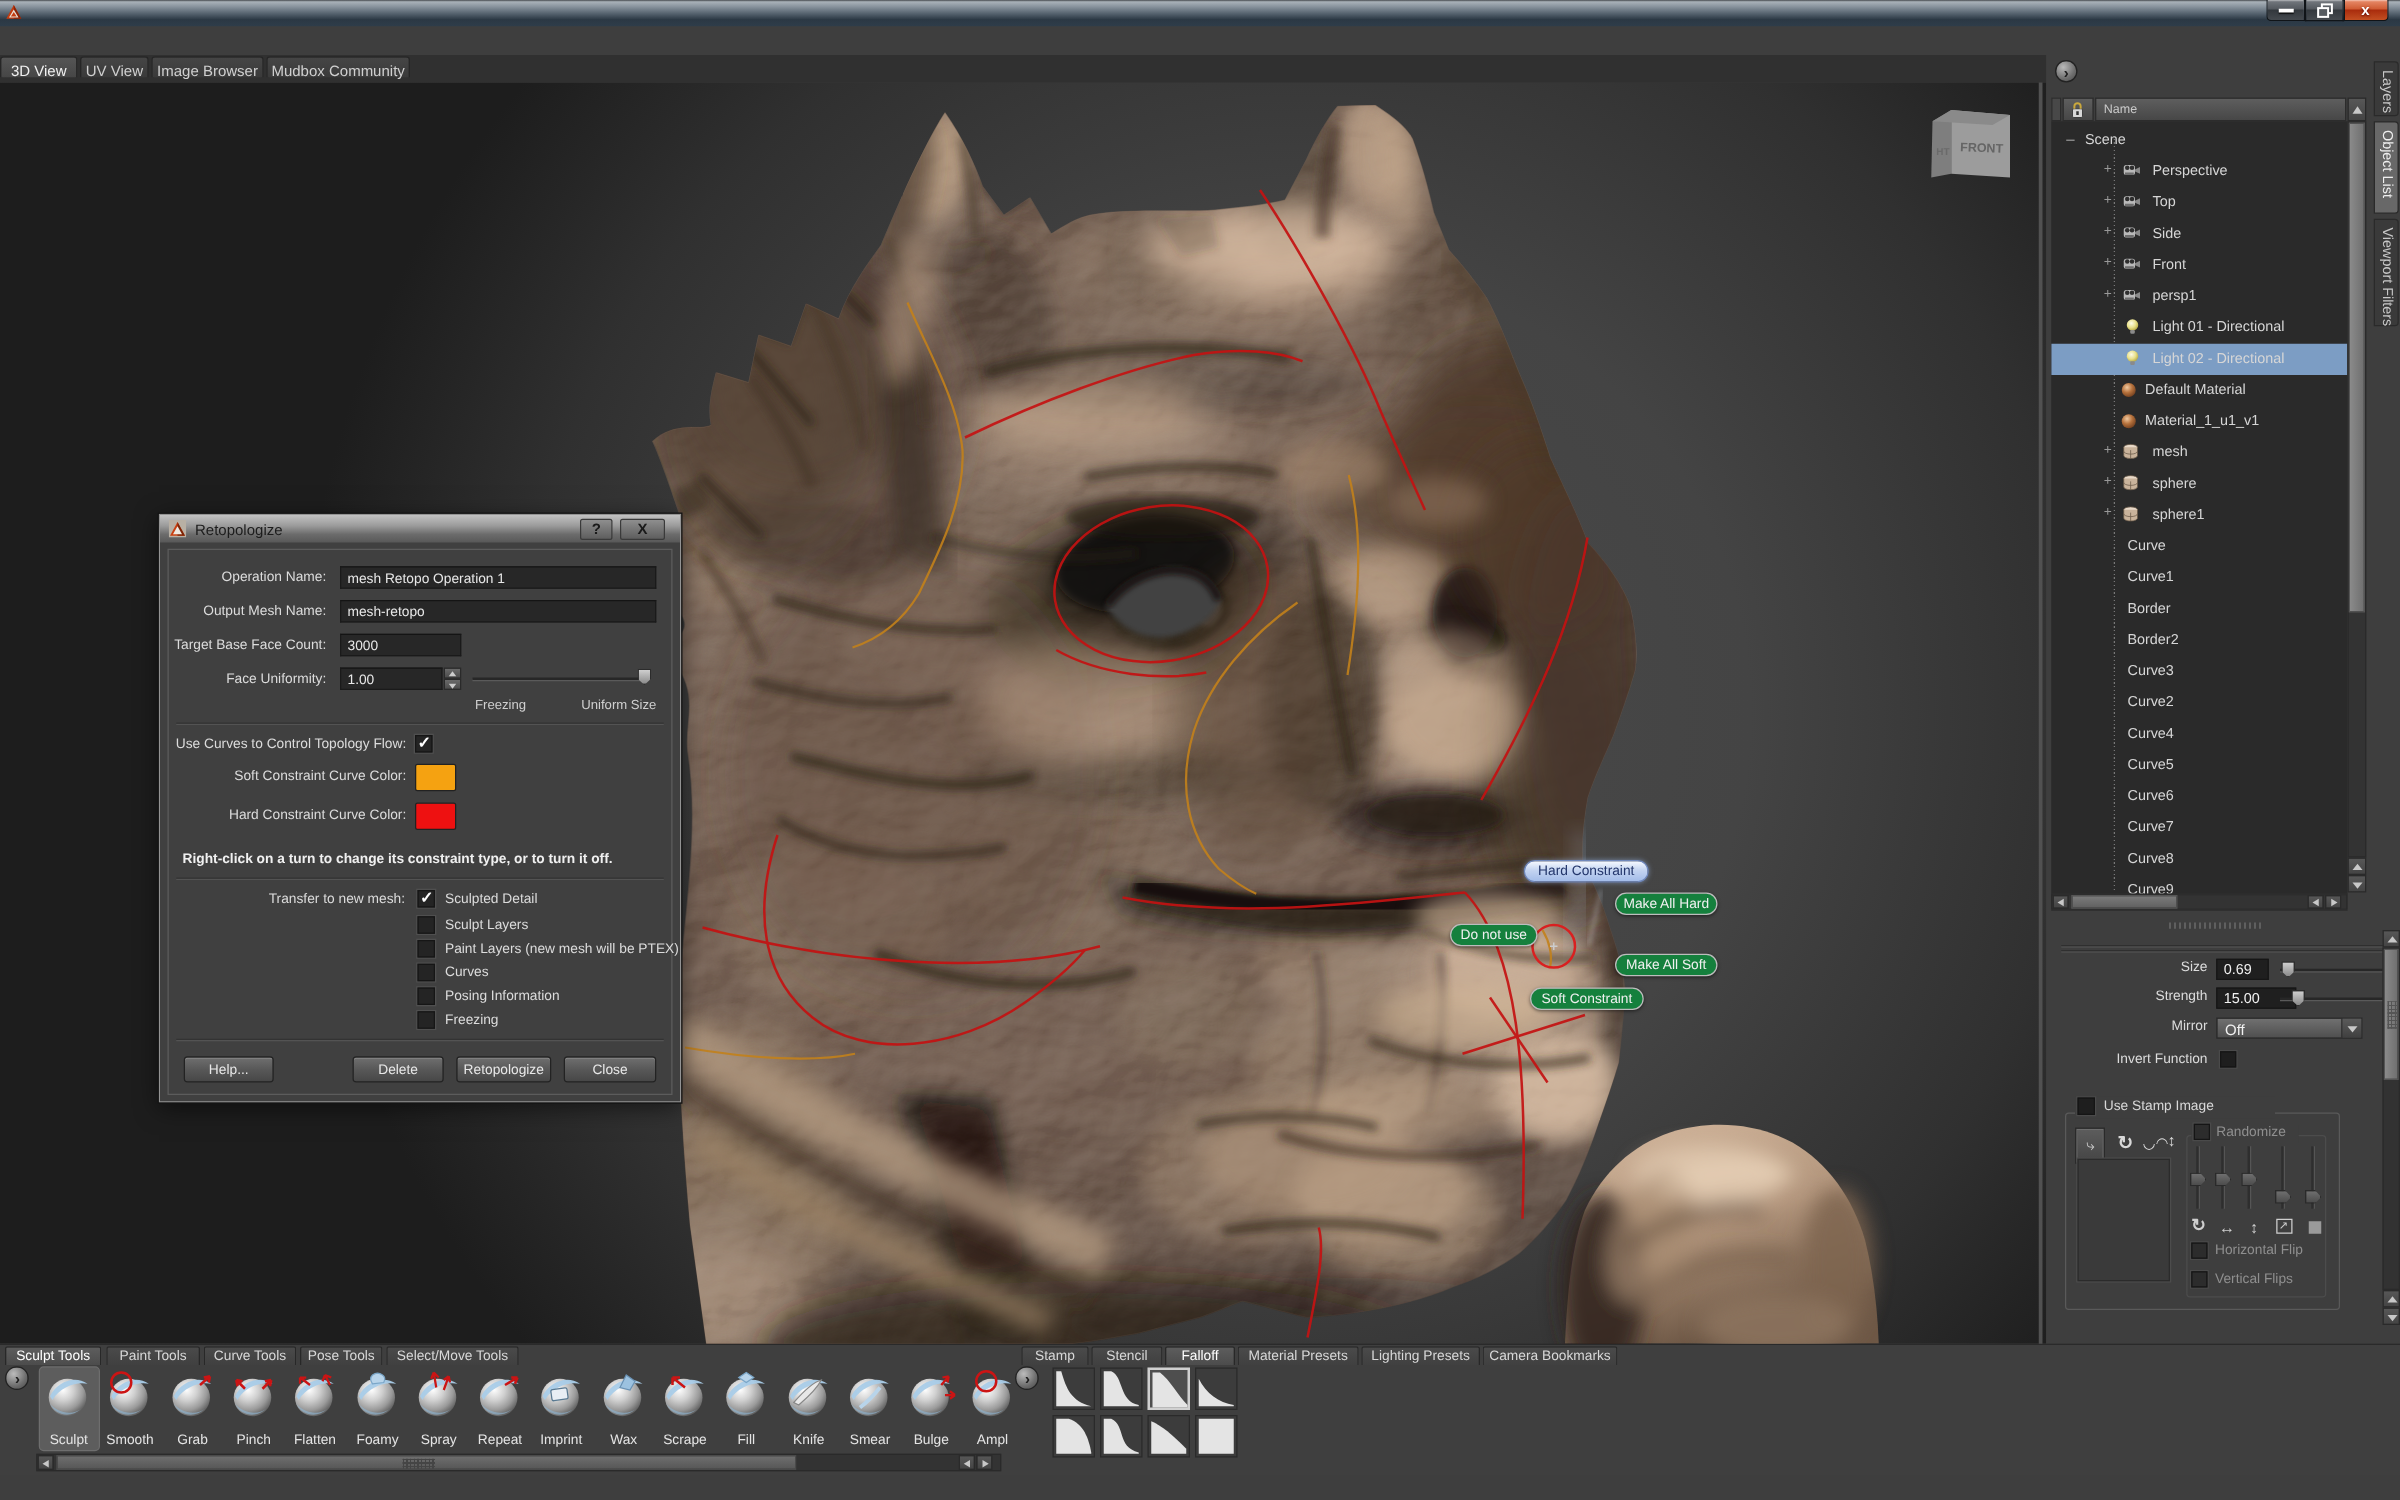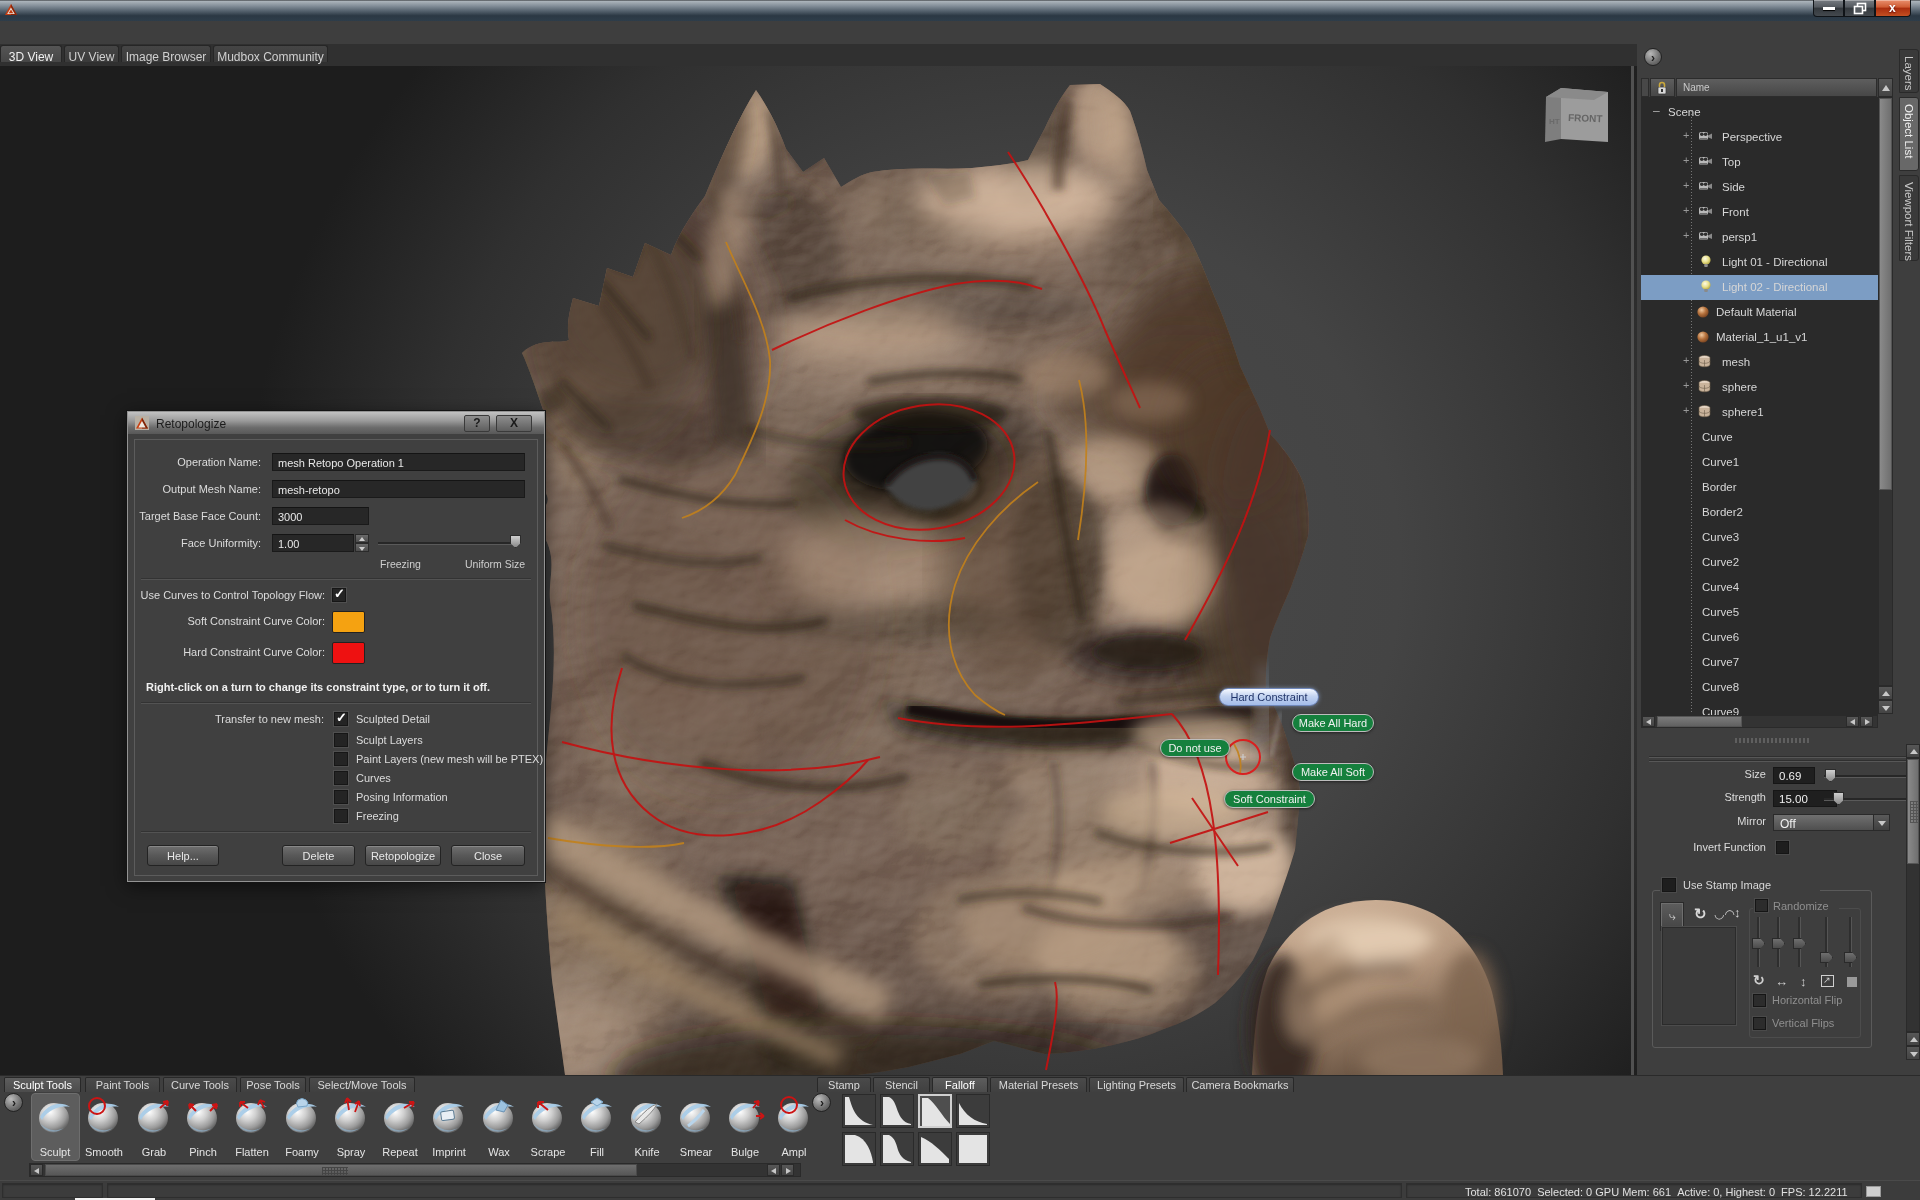--- a/index.html
+++ b/index.html
@@ -983,22 +983,14 @@
   <div class="dbtn" style="left:237px;top:433px;width:76px;">Retopologize</div>
   <div class="dbtn" style="left:323px;top:433px;width:74px;">Close</div>
 </div>
 
 <div class="pill hot" style="left:1219px;top:688px;width:100px;">Hard Constraint</div>
 <div class="pill" style="left:1292px;top:714px;width:82px;">Make All Hard</div>
 <div class="pill" style="left:1160px;top:739px;width:70px;">Do not use</div>
 <div class="pill" style="left:1292px;top:763px;width:82px;">Make All Soft</div>
 <div class="pill" style="left:1224px;top:790px;width:91px;">Soft Constraint</div>
 
-<div id="statusbar">
-  <div class="statsec" style="left:2px;width:101px;"></div>
-  <div class="statsec" style="left:107px;width:1295px;"></div>
-  <div class="statsec" style="left:1406px;width:456px;"></div>
-  <div style="position:absolute;left:1465px;top:5px;font-size:11px;color:#e0e0e0;">Total: 861070&nbsp;&nbsp;Selected: 0&nbsp;GPU Mem: 661&nbsp;&nbsp;Active: 0, Highest: 0&nbsp;&nbsp;FPS: 12.2211</div>
-  <div style="position:absolute;left:1866px;top:5px;width:15px;height:11px;background:#cfcfcf;border:1px solid #9a9a9a;"></div>
-  <div style="position:absolute;left:75px;top:17px;width:80px;height:3px;background:#f4f4f4;"></div>
-</div>
 
 </div>
 
 </body></html>

